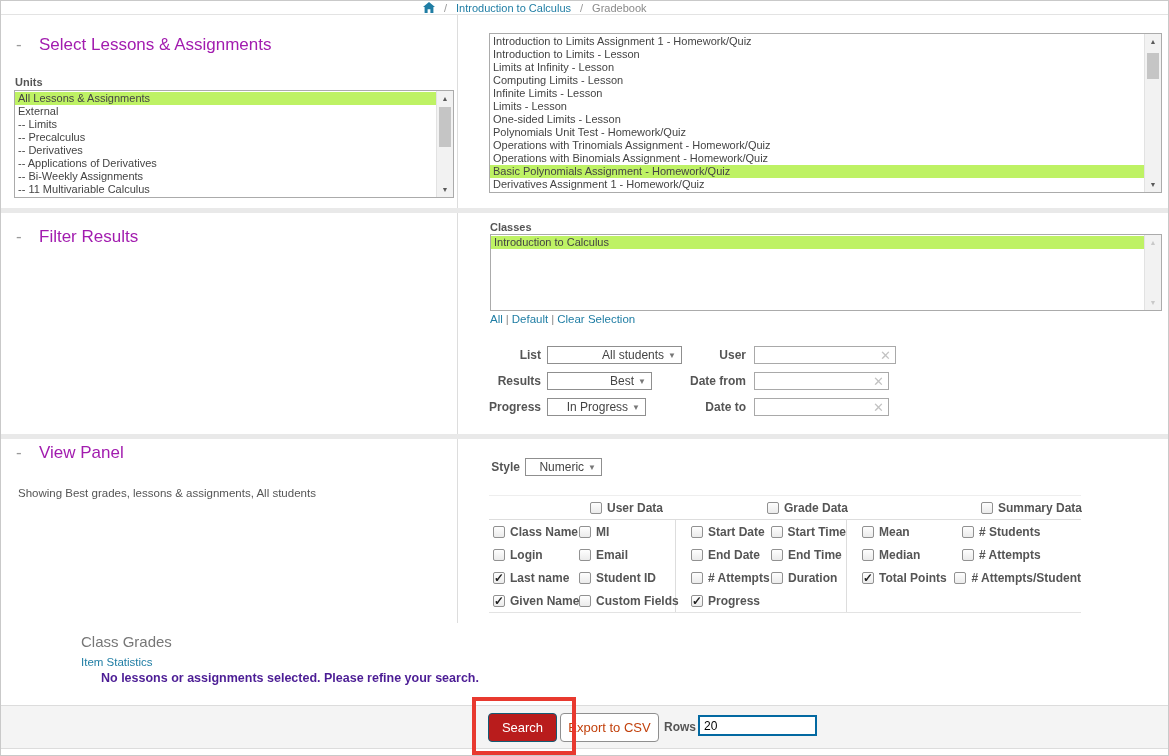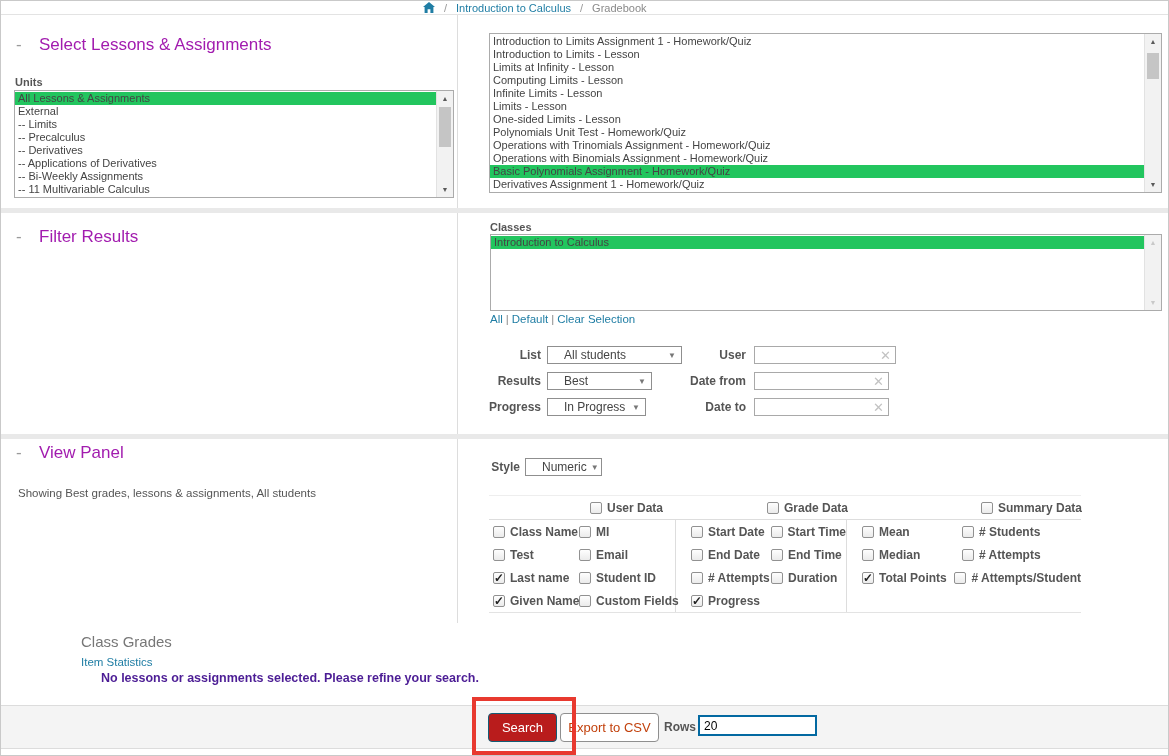--- a/index.html
+++ b/index.html
@@ -19,35 +19,35 @@
   .mini-label { position:absolute; font-size:11px; font-weight:bold; color:#555; }
 
   
   .vline { position:absolute; width:1px; background:#ddd; }
   .hband { position:absolute; left:0; width:100%; height:5px; background:#e9e9e9; }
 
   
   .listbox { position:absolute; background:#fff; border:1px solid #ababab; display:flex; overflow:hidden; }
   .lb-items { flex:1; overflow:hidden; padding-top:1px; }
   .lb-item { font-size:11px; color:#444; line-height:13px; padding-left:3px; white-space:nowrap; }
-  .lb-item.selected { background:#22c55e; }
+  .lb-item.selected { background:#bef264; }
   .lb-scroll { width:17px; background:#f2f2f2; position:relative; border-left:1px solid #e2e2e2; flex:0 0 auto; }
   .lb-arrow { height:15px; display:flex; align-items:center; justify-content:center; font-size:7px; color:#5a5a5a; }
   .lb-arrow.down { position:absolute; bottom:0; left:0; right:0; }
   .lb-thumb { position:absolute; left:2px; right:2px; background:#c5c5c5; }
   .listbox.dim .lb-arrow { color:#c9c9c9; }
 
   
   .linkrow { position:absolute; font-size:11.5px; }
   .linkrow a { color:#1f7da4; text-decoration:none; cursor:pointer; }
   .linkrow .sep { color:#888; margin:0 3px; }
 
   
   .flabel { position:absolute; font-size:12px; font-weight:bold; color:#555; text-align:right; line-height:18px; }
-  .sel { position:absolute; height:18px; border:1px solid #8f8f8f; background:#fff; display:flex; align-items:center; justify-content:space-between; padding:0 5px 0 16px; font-size:12px; color:#444; cursor:default; }
+  .sel { position:absolute; height:18px; border:1px solid #8f8f8f; background:#fff; display:flex; align-items:center; justify-content:flex-end; padding:0 5px 0 16px; font-size:12px; color:#444; cursor:default; }
   .sel .arr { font-size:8px; color:#777; margin-left:4px; }
   .clr-input { position:absolute; height:18px; border:1px solid #a9a9a9; background:#fff; display:flex; align-items:center; }
   .clr-input input { border:none; outline:none; flex:1; min-width:0; height:14px; font-size:12px; padding:0 3px; font-family:"Liberation Sans", sans-serif; }
   .clr-input .x { color:#c2c2c2; font-size:13px; padding:0 4px; cursor:pointer; }
 
   
   #vp-grid { position:absolute; left:488px; top:494px; display:grid; grid-template-columns:187px 171px 234px; border-top:1px solid #eee; border-bottom:1px solid #e3e3e3; }
   .vp-cell { display:flex; align-items:center; height:23px; padding-left:4px; }
   .vp-head { height:24px; border-bottom:1px solid #ddd;justify-content:flex-end; }
   .vp-body.col0, .vp-body.col1 { border-right:1px solid #ddd; }
@@ -251,21 +251,21 @@
           <span class="cb-label">Mean</span>
         </span>
         <span class="cb-item">
           <span class="cb"></span>
           <span class="cb-label"># Students</span>
         </span>
       </div>
       <div class="vp-cell vp-body col0">
         <span class="cb-item first">
           <span class="cb"></span>
-          <span class="cb-label">Test</span>
+          <span class="cb-label">Login</span>
         </span>
         <span class="cb-item">
           <span class="cb"></span>
           <span class="cb-label">Email</span>
         </span>
       </div>
       <div class="vp-cell vp-body col1">
         <span class="cb-item first">
           <span class="cb"></span>
           <span class="cb-label">End Date</span>

